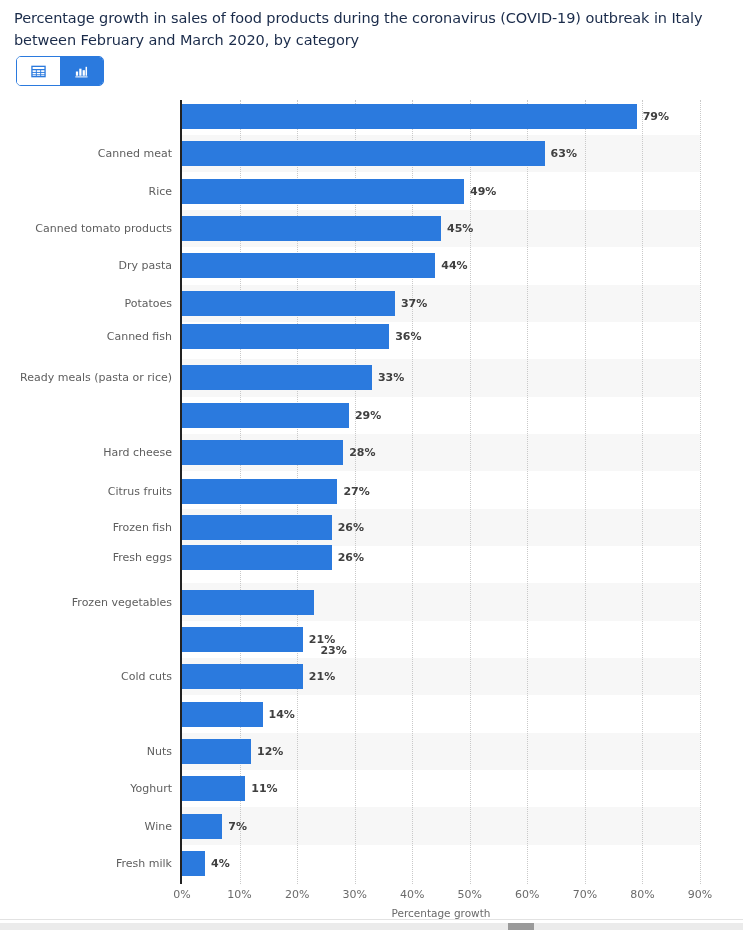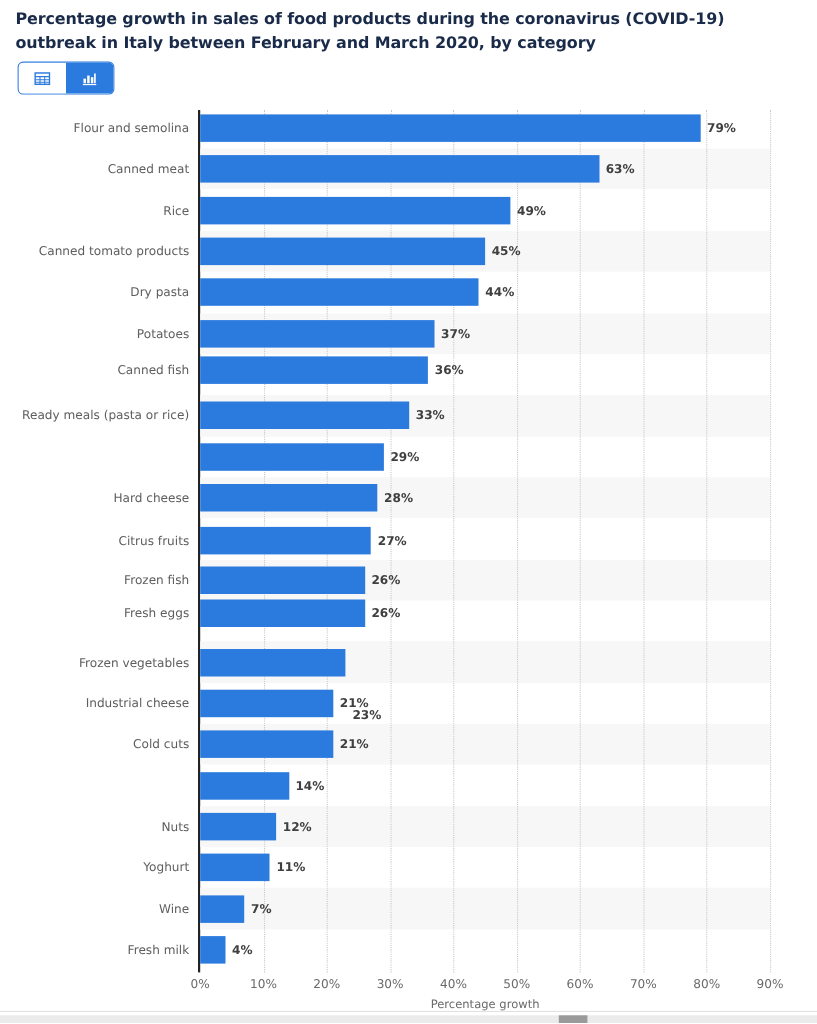--- a/index.html
+++ b/index.html
@@ -15,21 +15,21 @@
     position: relative;
   }
 
   
   .chart-title {
     position: absolute;
     left: 14px;
     top: 7px;
     width: 700px;
     font-size: 14.5px;
-    font-weight: bold;
+    font-weight: normal;
     line-height: 22px;
     color: #1a2b4a;
     letter-spacing: -0.1px;
   }
 
   
   .view-toggle {
     position: absolute;
     left: 16px;
     top: 56px;
@@ -236,21 +236,20 @@
         <div class="gridline" style="left: 230.222px;"></div>
         <div class="gridline" style="left: 287.778px;"></div>
         <div class="gridline" style="left: 345.333px;"></div>
         <div class="gridline" style="left: 402.889px;"></div>
         <div class="gridline" style="left: 460.444px;"></div>
         <div class="gridline" style="left: 518px;"></div>
       </div>
   </div>
   <div id="rows">
       <div class="row" style="top: 8px;">
-        <div class="cat-label">Flour and semolina</div>
         <div class="bar" style="width: 454.689px; background: rgb(43, 122, 222);"></div>
         <div class="bar-value" style="left: 642.689px; text-align: center;">79%</div>
       </div>
       <div class="row" style="top: 45.35px;">
         <div class="cat-label">Canned meat</div>
         <div class="bar" style="width: 362.6px; background: rgb(43, 122, 222);"></div>
         <div class="bar-value" style="left: 550.6px;">63%</div>
       </div>
       <div class="row" style="top: 82.7px;">
         <div class="cat-label">Rice</div>
@@ -305,21 +304,20 @@
         <div class="cat-label">Fresh eggs</div>
         <div class="bar" style="width: 149.644px; background: rgb(43, 122, 222);"></div>
         <div class="bar-value" style="left: 337.644px;">26%</div>
       </div>
       <div class="row" style="top: 493.55px;">
         <div class="cat-label">Frozen vegetables</div>
         <div class="bar" style="width: 132.378px; background: rgb(43, 122, 222);"></div>
         <div class="bar-value" style="left: 320.378px; margin-top: 48px;">23%</div>
       </div>
       <div class="row" style="top: 530.9px;">
-        <div class="cat-label">Industrial cheese</div>
         <div class="bar" style="width: 120.867px; background: rgb(43, 122, 222);"></div>
         <div class="bar-value" style="left: 308.867px;">21%</div>
       </div>
       <div class="row" style="top: 568.25px;">
         <div class="cat-label">Cold cuts</div>
         <div class="bar" style="width: 120.867px; background: rgb(43, 122, 222);"></div>
         <div class="bar-value" style="left: 308.867px;">21%</div>
       </div>
       <div class="row" style="top: 605.6px;">
         <div class="bar" style="width: 80.5778px; background: rgb(43, 122, 222);"></div>

